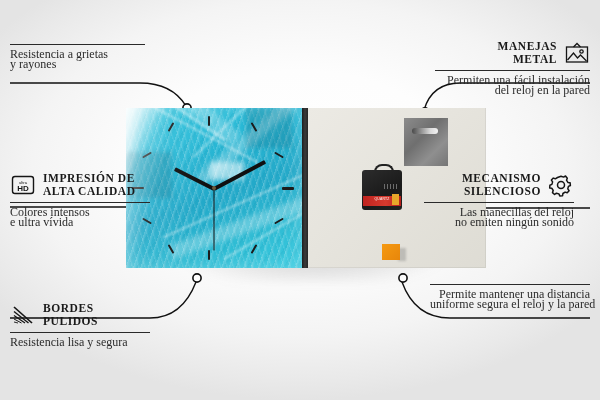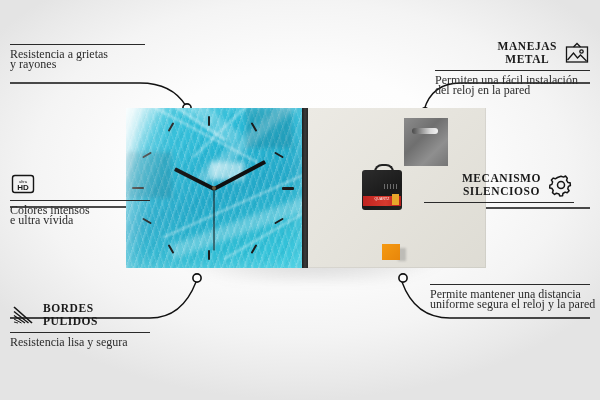--- a/index.html
+++ b/index.html
@@ -17,27 +17,27 @@
   
   .feat{position:absolute;}
   .feat .head{display:flex;align-items:center;gap:7px;}
   .feat.right .head{justify-content:flex-end;}
   .title{
     font-family:"Liberation Serif",serif;
     font-size:11.5px;letter-spacing:.55px;color:#1a1a1a;
     line-height:13px;font-weight:700;text-transform:uppercase;
     white-space:nowrap;
   }
-  .feat.right .title{text-align:center;}
+  .feat.right .title{text-align:right;}
   .rule{height:1px;background:#2a2a2a;margin:4px 0 4px 0;}
   .desc{
     font-family:"Liberation Serif",serif;
     font-size:12px;line-height:10.4px;color:#2b2b2b;white-space:nowrap;
   }
-  .feat.right .desc{text-align:left;}
+  .feat.right .desc{text-align:right;}
 
   .ico{width:26px;height:24px;flex:0 0 26px;display:block;}
 
   
   #product{position:absolute;left:126px;top:108px;width:362px;height:166px;}
   .panelShadow{
     position:absolute;left:6px;top:8px;width:362px;height:166px;
     background:radial-gradient(ellipse 60% 50% at 50% 70%, rgba(80,80,80,.40), rgba(120,120,120,0) 72%);
     filter:blur(5px);
   }
@@ -198,20 +198,24 @@
 
   <div class="feat" style="left:10px;top:172px;width:140px;">
     <div class="head">
       <span class="ico">
         <svg viewBox="0 0 26 24" width="26" height="24">
           <rect x="2.5" y="3.5" width="21" height="17" rx="2.5" fill="none" stroke="#151515" stroke-width="1.4"></rect>
           <text x="13" y="11" font-family="Liberation Sans, sans-serif" font-size="4.2" text-anchor="middle" fill="#151515">ultra</text>
           <text x="13" y="18.4" font-family="Liberation Sans, sans-serif" font-size="8" font-weight="bold" text-anchor="middle" fill="#151515">HD</text>
         </svg>
       </span>
+      <span class="title">
+        <span>IMPRESIÓN DE</span><br>
+        <span>ALTA CALIDAD</span>
+      </span>
     </div>
     <div class="rule"></div>
     <div class="desc">
       <span>Colores intensos</span><br>
       <span>e ultra vívida</span>
     </div>
   </div>
 
   <div class="feat" style="left:10px;top:282px;width:140px;margin-top:20px;">
     <div class="head">
@@ -264,20 +268,24 @@
         <span>SILENCIOSO</span>
       </span>
       <span class="ico">
         <svg viewBox="0 0 26 24" width="26" height="24" fill="none" stroke="#151515" stroke-width="1.5">
           <path d="M13 3.2 l2.6 .9 1.9-1.1 1.8 2.2 -.8 2 1.4 2.2 2.2 .3 .3 2.8 -2 .9 -.6 2.5 1.3 1.8 -1.9 2.1 -2.1-.7 -2.2 1.4 -.3 2.2 -2.8 .2 -.9-2 -2.5-.7 -1.8 1.3 -2.1-1.9 .7-2.1 -1.3-2.2 -2.2-.3 .2-2.8 2-.8 .7-2.5 -1.2-1.8 1.9-2 2 .7 2.2-1.3z" stroke-linejoin="round"></path>
           <circle cx="13" cy="12" r="3.5"></circle>
         </svg>
       </span>
     </div>
     <div class="rule"></div>
+    <div class="desc">
+      <span>Las manecillas del reloj</span><br>
+      <span>no emiten ningún sonido</span>
+    </div>
   </div>
 
   <div class="feat right" style="left:430px;top:280px;width:160px;">
     <div class="rule"></div>
     <div class="desc">
       <span>Permite mantener una distancia</span><br>
       <span>uniforme segura el reloj y la pared</span>
     </div>
   </div>
 

